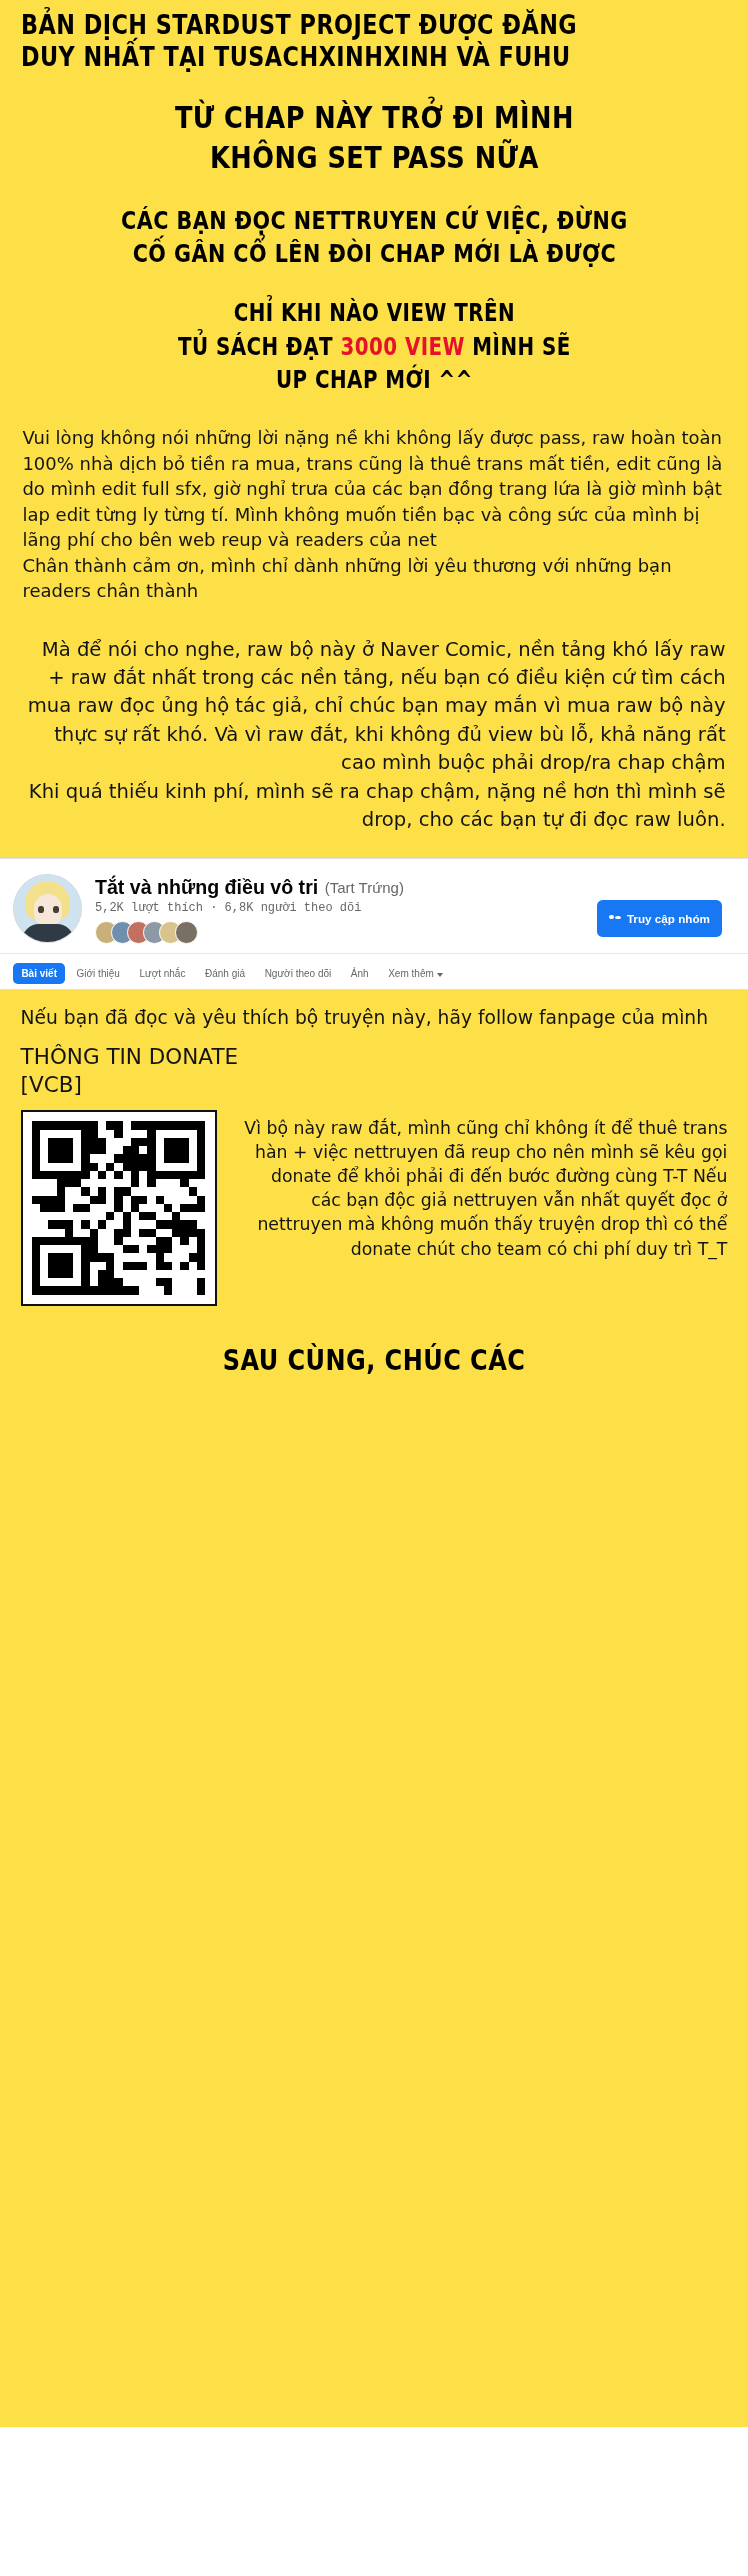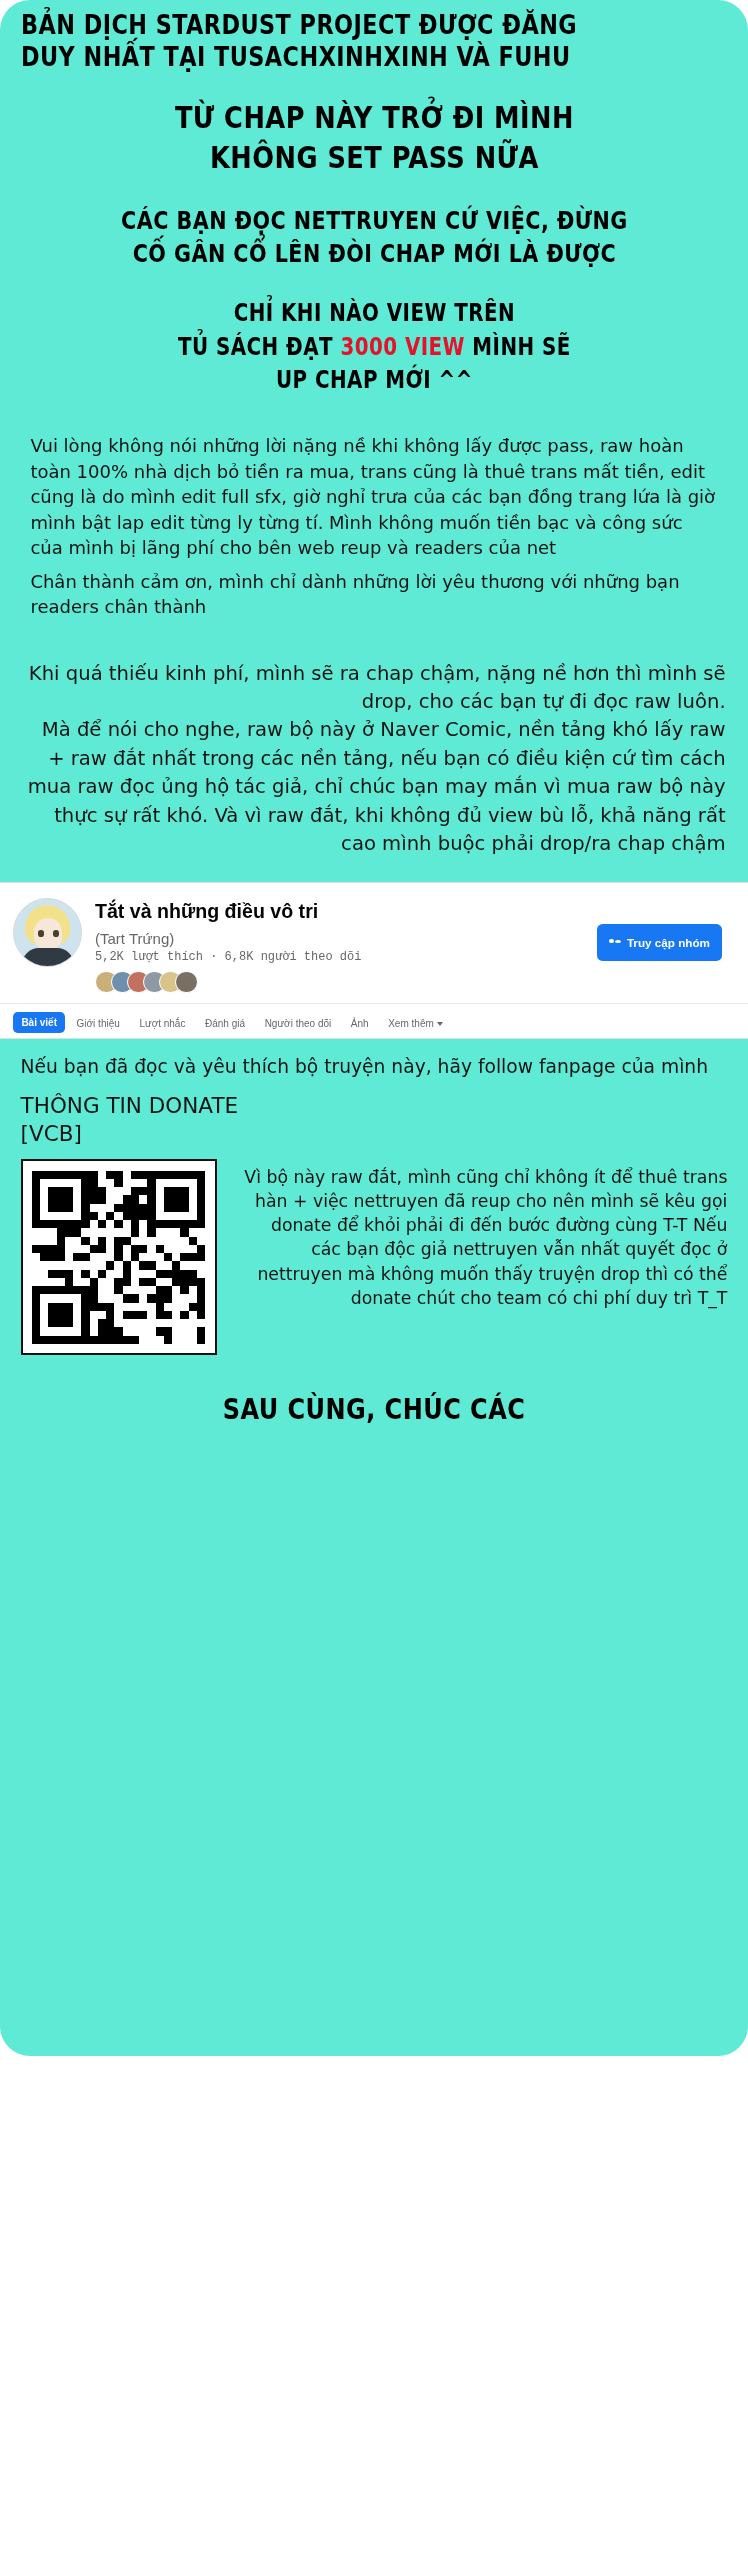--- a/index.html
+++ b/index.html
@@ -8,24 +8,23 @@
     background: #ffffff;
   }
   body {
     width: 748px;
     font-family: "DejaVu Sans", sans-serif;
     color: #111111;
   }
   .page {
     position: relative;
     width: 748px;
-    height: 2056px;
-    background: #5eead4;
+    height: 2427px;
+    background: #fde047;
     overflow: hidden;
-    border-radius: 30px;
   }
 
   
   .headline-block {
     padding: 9.4px 20.6px 0 20.6px;
   }
   .hl {
     font-family: "DejaVu Sans Condensed", "Liberation Sans Narrow", "Liberation Sans", sans-serif;
     font-weight: bold;
     text-transform: uppercase;
@@ -61,21 +60,21 @@
 
   
   .para-block {
     padding: 11.2px 22.4px 0 22.4px;
   }
   .p-left {
     font-size: 18px;
     line-height: 1.42;
     text-align: left;
     color: #141414;
-    margin: 8px;
+    margin: 0;
   }
   .p-right {
     font-size: 19.6px;
     line-height: 1.45;
     text-align: right;
     color: #141414;
     margin: 0;
   }
   .gap-22 { height: 20.6px; }
   .gap-12 { height: 11.2px; }
@@ -136,24 +135,23 @@
     border-radius: 17px 17px 0 0;
   }
   .fb-info {
     flex: 1 1 auto;
     padding-left: 13px;
     padding-top: 1.9px;
     min-width: 0;
   }
   .fb-title-row {
     display: flex;
-    align-items: flex-start;
+    align-items: center;
     flex-wrap: wrap;
     gap: 6.5px;
-    flex-direction: column;
   }
   .fb-name {
     font-family: "Liberation Sans", sans-serif;
     font-size: 19.6px;
     font-weight: bold;
     color: #050505;
     line-height: 1.2;
   }
   .fb-sub {
     font-family: "Liberation Sans", sans-serif;
@@ -340,22 +338,22 @@
       <span>Tủ sách đạt </span><span class="red">3000 view</span><span> mình sẽ</span>
     </div>
     <div class="hl center hl-view" style="margin-top:5.6px;">up chap mới ^^</div>
   </div>
 
   <div class="para-block" style="padding-top:30px;">
     <p class="p-left">Vui lòng không nói những lời nặng nề khi không lấy được pass, raw hoàn toàn 100% nhà dịch bỏ tiền ra mua, trans cũng là thuê trans mất tiền, edit cũng là do mình edit full sfx,  giờ nghỉ trưa của các bạn đồng trang lứa là giờ mình bật lap edit từng ly từng tí. Mình không muốn tiền bạc và công sức của mình bị lãng phí cho bên web reup và readers của net</p>
     <p class="p-left">Chân thành cảm ơn, mình chỉ dành những lời yêu thương với những bạn readers chân thành</p>
     <div class="gap-22"></div>
     <div class="gap-12"></div>
+    <p class="p-right">Mà để nói cho nghe, raw bộ này ở Naver Comic, nền tảng khó lấy raw + raw đắt nhất trong các nền tảng, nếu bạn có điều kiện cứ tìm cách mua raw đọc ủng hộ tác giả, chỉ chúc bạn may mắn vì mua raw bộ này thực sự rất khó. Và vì raw đắt, khi không đủ view bù lỗ, khả năng rất cao mình buộc phải drop/ra chap chậm</p>
     <p class="p-right">Khi quá thiếu kinh phí, mình sẽ ra chap chậm, nặng nề hơn thì mình sẽ drop, cho các bạn tự đi đọc raw luôn.</p>
-    <p class="p-right">Mà để nói cho nghe, raw bộ này ở Naver Comic, nền tảng khó lấy raw + raw đắt nhất trong các nền tảng, nếu bạn có điều kiện cứ tìm cách mua raw đọc ủng hộ tác giả, chỉ chúc bạn may mắn vì mua raw bộ này thực sự rất khó. Và vì raw đắt, khi không đủ view bù lỗ, khả năng rất cao mình buộc phải drop/ra chap chậm</p>
   </div>
 
   <div class="fb-card">
     <div class="fb-top">
       <div class="fb-avatar">
         <div class="av-hair"></div>
         <div class="av-face"></div>
         <div class="av-eye-l"></div>
         <div class="av-eye-r"></div>
         <div class="av-body"></div>

